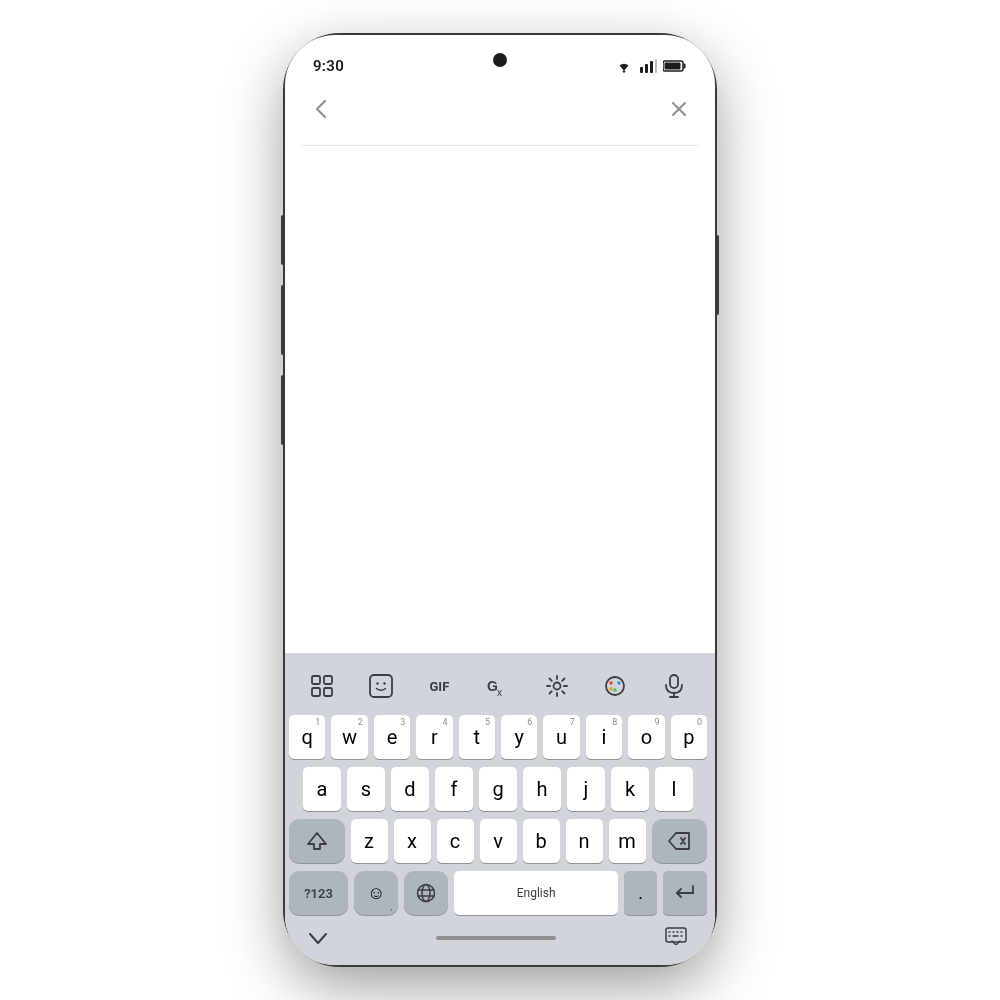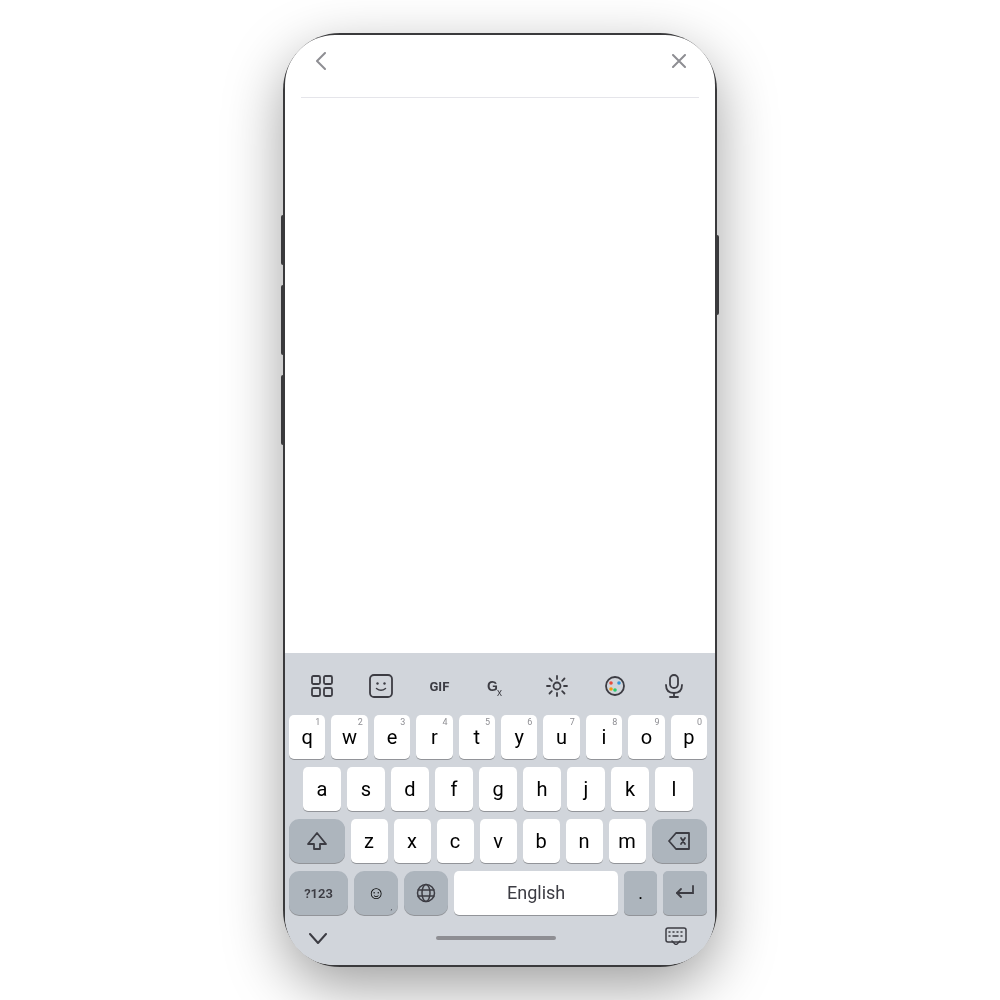--- a/index.html
+++ b/index.html
@@ -273,20 +273,45 @@
 
 <div class="phone-outer">
 
   <div class="btn-right"></div>
   <div class="btn-left-1"></div>
   <div class="btn-left-2"></div>
   <div class="btn-left-3"></div>
 
   <div class="phone-inner">
 
+    <div class="status-bar">
+      <span class="status-time">9:30</span>
+      <div class="camera-notch"></div>
+      <div class="status-icons">
+
+        <svg width="18" height="14" viewBox="0 0 18 14">
+          <path d="M9 11.5 L11 9 A3 3 0 0 0 7 9 Z" fill="#1c1c1e"></path>
+          <path d="M9 11.5 L13.5 6.5 A6.5 6.5 0 0 0 4.5 6.5 Z" fill="#1c1c1e"></path>
+          <circle cx="9" cy="12.5" r="1.2" fill="#1c1c1e"></circle>
+        </svg>
+
+        <svg width="18" height="14" viewBox="0 0 18 14">
+          <rect x="1" y="8" width="3" height="6" fill="#1c1c1e" rx="1"></rect>
+          <rect x="6" y="5" width="3" height="9" fill="#1c1c1e" rx="1"></rect>
+          <rect x="11" y="2" width="3" height="12" fill="#1c1c1e" rx="1"></rect>
+          <rect x="16" y="0" width="2" height="14" fill="#1c1c1e" rx="1" opacity="0.3"></rect>
+        </svg>
+
+        <svg width="24" height="12" viewBox="0 0 24 12">
+          <rect x="0" y="1" width="20" height="10" rx="2" ry="2" fill="none" stroke="#1c1c1e" stroke-width="1.5"></rect>
+          <rect x="20.5" y="3.5" width="2" height="5" rx="1" fill="#1c1c1e"></rect>
+          <rect x="1.5" y="2.5" width="16" height="7" rx="1" fill="#1c1c1e"></rect>
+        </svg>
+      </div>
+    </div>
 
     <div class="nav-bar">
       <div class="nav-back">
         <svg width="10" height="18" viewBox="0 0 10 18">
           <path d="M9 1 L1 9 L9 17" stroke="#8e8e93" stroke-width="2" fill="none" stroke-linecap="round" stroke-linejoin="round"></path>
         </svg>
       </div>
       <div class="nav-close">
         <svg width="14" height="14" viewBox="0 0 14 14">
           <path d="M1 1 L13 13 M13 1 L1 13" stroke="#8e8e93" stroke-width="2" stroke-linecap="round"></path>
@@ -478,21 +503,21 @@
           </div>
           <div class="key key-special" style="max-width:44px;">
             <svg width="20" height="20" viewBox="0 0 20 20">
               <circle cx="10" cy="10" r="8.5" fill="none" stroke="#3c3c43" stroke-width="1.5"></circle>
               <ellipse cx="10" cy="10" rx="4" ry="8.5" fill="none" stroke="#3c3c43" stroke-width="1.5"></ellipse>
               <line x1="1.5" y1="7" x2="18.5" y2="7" stroke="#3c3c43" stroke-width="1.5"></line>
               <line x1="1.5" y1="13" x2="18.5" y2="13" stroke="#3c3c43" stroke-width="1.5"></line>
             </svg>
           </div>
           <div class="key key-space">
-            <span class="key-letter" style="font-size:18px;color:#3c3c43;">English</span>
+            <span class="key-letter" style="font-size:12px;color:#3c3c43;">English</span>
           </div>
           <div class="key key-period">
             <span class="key-letter" style="font-size:18px;">.</span>
           </div>
           <div class="key key-action" style="max-width:44px;">
             <svg width="20" height="16" viewBox="0 0 20 16">
               <path d="M18 1 L18 8 L2 8" stroke="#3c3c43" stroke-width="1.8" fill="none" stroke-linecap="round"></path>
               <path d="M6 4 L2 8 L6 12" stroke="#3c3c43" stroke-width="1.8" fill="none" stroke-linecap="round" stroke-linejoin="round"></path>
             </svg>
           </div>

